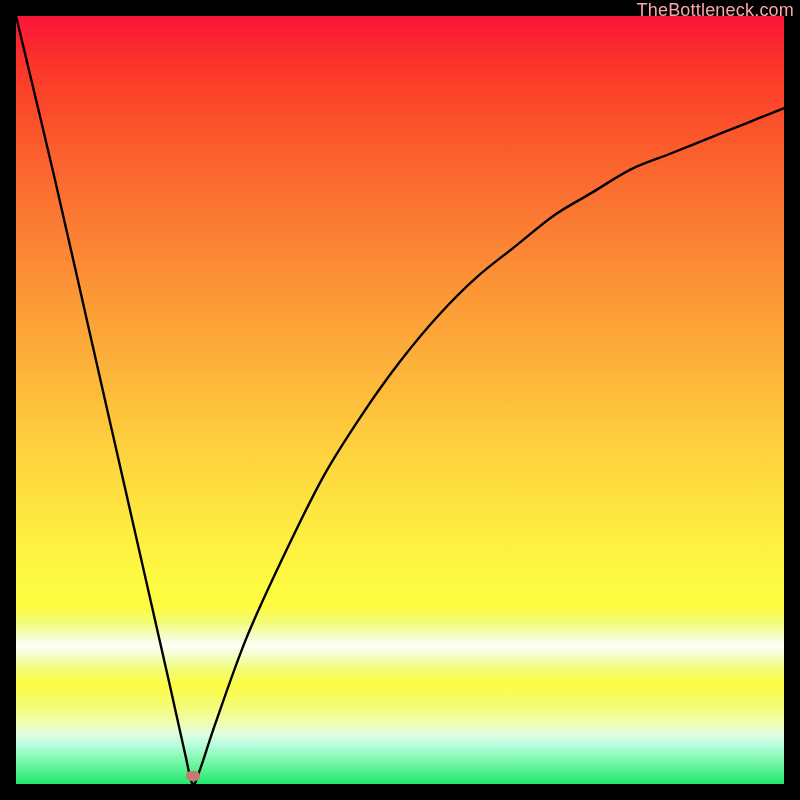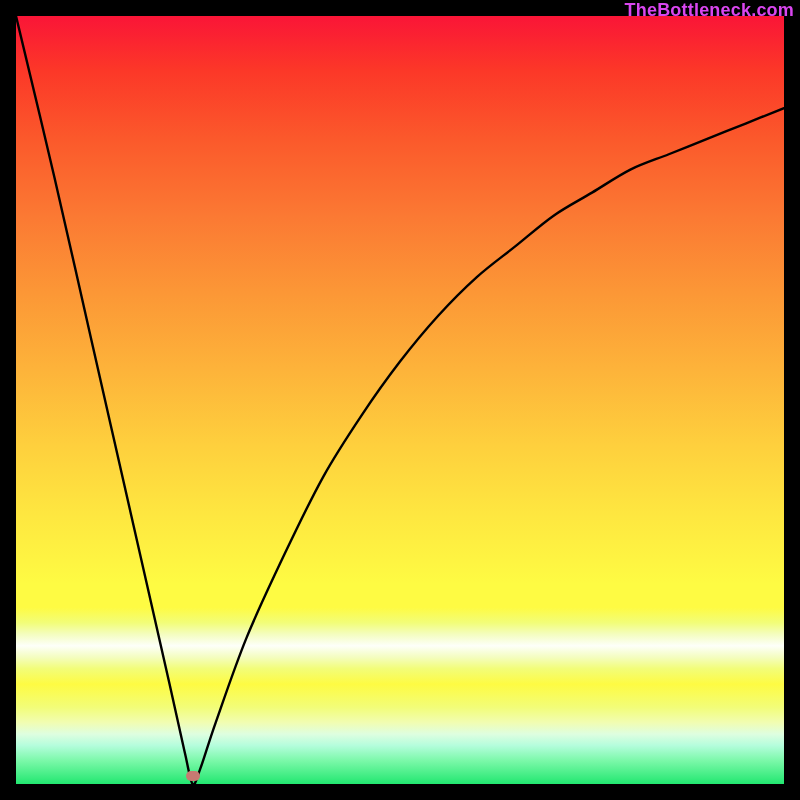--- a/index.html
+++ b/index.html
@@ -24,21 +24,21 @@
   #F2FD78 85%,
   #FEFB43 87%,
   #F2FD78 90%,
   #F1FDB2 92%,
   #DEFEE0 93.5%,
   #B4FDDC 95%,
   #7AF8A8 97%,
   #22E770 100%)}
 .curve{position:absolute;inset:0}
 .dot{position:absolute;width:14px;height:10px;border-radius:5px;background:#C77A72;transform:translate(-50%,-50%)}
-.attribution{position:absolute;top:0;right:6px;font-size:18px;font-weight:700;color:#d946ef;letter-spacing:0.2px}
+.attribution{position:absolute;top:0;right:6px;font-size:18px;font-weight:400;color:#fca5a5;letter-spacing:0.2px}
 </style>
 </head>
 <body>
 
 <div class="chart-frame">
   <span class="attribution">TheBottleneck.com</span>
   <div class="plot-area">
     <div class="gradient grad-main"></div>
     <svg class="curve" viewBox="0 0 768 768" preserveAspectRatio="none">
       <path id="curve-path" fill="none" stroke="#000" stroke-width="2.4" stroke-linecap="round" d="M 0 0 C 6.144000000000001 25.804799999999997 26.112000000000002 108.44159999999997 38.400000000000006 161.27999999999997 C 50.68800000000001 214.11839999999998 64.51200000000001 276.1728 76.80000000000001 330.24 C 89.08800000000001 384.3072 102.91199999999999 445.13280000000003 115.19999999999999 499.20000000000005 C 127.48799999999999 553.2672 144.99840000000003 630.0672 153.60000000000002 668.16 C 162.2016 706.2528 165.27360000000002 721.3055999999999 168.96 737.28 C 172.6464 753.2544 174.18240000000003 765.5424 176.64000000000001 768 C 179.0976 770.4576 180.6336 762.4704 184.32 752.64 C 188.00639999999999 742.8095999999999 192.30720000000002 727.4495999999999 199.68 706.56 C 207.0528 685.6704 219.34079999999997 649.1135999999999 230.39999999999998 622.0799999999999 C 241.45919999999998 595.0464 256.51199999999994 563.4048 268.79999999999995 537.6 C 281.08799999999997 511.7952 294.91200000000003 482.91839999999996 307.20000000000005 460.79999999999995 C 319.48800000000006 438.68159999999995 333.312 417.79200000000003 345.6 399.36 C 357.88800000000003 380.928 371.712 361.57439999999997 384 345.59999999999997 C 396.288 329.62559999999996 410.112 313.03679999999997 422.40000000000003 299.52 C 434.68800000000005 286.0032 448.51199999999994 272.1792 460.79999999999995 261.12 C 473.08799999999997 250.06080000000003 486.91200000000003 240.2304000000001 499.20000000000005 230.4000000000001 C 511.48800000000006 220.5696000000001 525.3119999999999 208.28160000000008 537.5999999999999 199.68000000000006 C 549.8879999999999 191.07840000000004 563.712 184.0128 576 176.64 C 588.288 169.26719999999997 602.1120000000001 159.74399999999991 614.4000000000001 153.5999999999999 C 626.6880000000001 147.4559999999999 640.512 143.1552 652.8 138.24 C 665.088 133.3248 678.912 127.7952 691.2 122.88 C 703.488 117.9648 717.3119999999999 112.43519999999998 729.5999999999999 107.51999999999998 C 741.8879999999999 102.60479999999998 761.856 94.61759999999997 768 92.15999999999997"></path>

